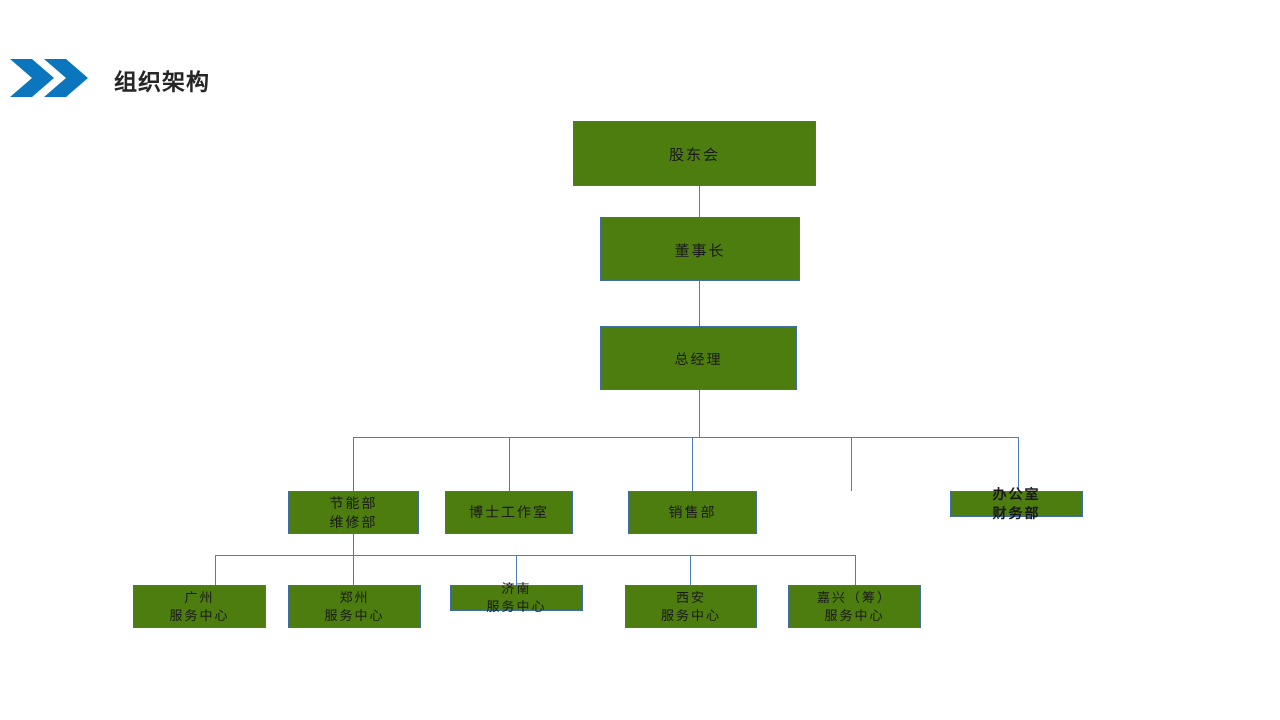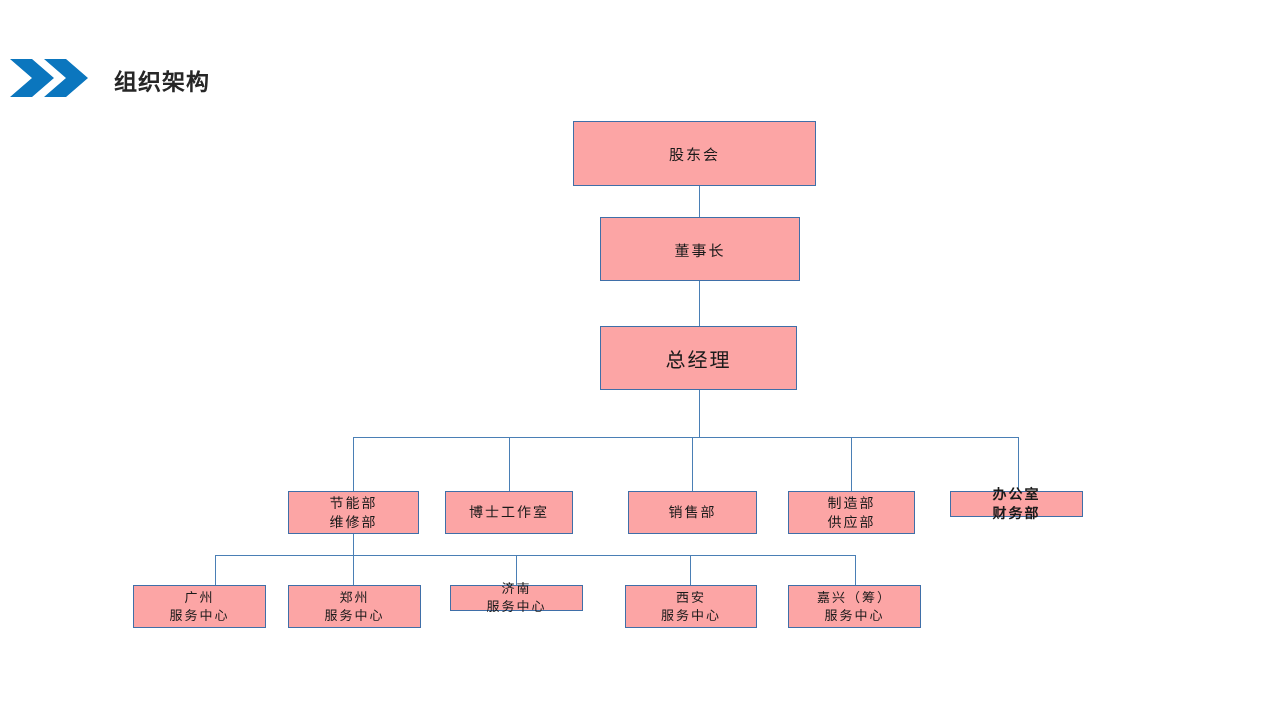--- a/index.html
+++ b/index.html
@@ -58,38 +58,38 @@
     top: 0;
     width: 1280px;
     height: 720px;
   }
 
   
   .node {
     position: absolute;
     box-sizing: border-box;
     border: 1px solid #3f6fa8;
-    background: #fca5a5;
+    background: #4d7c0f;
     display: flex;
     align-items: center;
     justify-content: center;
     text-align: center;
     color: #1a1a1a;
     font-family: "DejaVu Sans", "Liberation Sans", sans-serif;
     z-index: 3;
   }
   .node .node-label {
     display: block;
     white-space: pre-line;
     letter-spacing: 2px;
   }
 
   .node.level-1 { font-size: 15px; }
   .node.level-2 { font-size: 15px; }
-  .node.level-3 { font-size: 20px; }
+  .node.level-3 { font-size: 14px; }
   .node.level-4 { font-size: 14px; line-height: 19px; }
   .node.level-5 { font-size: 13px; line-height: 18px; text-align: center; }
 
   
   .link {
     position: absolute;
     background: #4a7fb5;
     z-index: 1;
   }
   .link.v { width: 1px; }
@@ -156,24 +156,20 @@
     </div>
 
     <div class="node level-4" style="left:445px; top:491px; width:128px; height:43px;">
       <span class="node-label">博士工作室</span>
     </div>
 
     <div class="node level-4" style="left:628px; top:491px; width:129px; height:43px;">
       <span class="node-label">销售部</span>
     </div>
 
-    <div class="node level-4" style="left:788px; top:491px; width:127px; height:43px;">
-      <span class="node-label">制造部
-供应部</span>
-    </div>
 
     <div class="node level-4" style="left:950px; top:491px; width:133px; height:26px;font-weight:bold;">
       <span class="node-label">办公室
 财务部</span>
     </div>
 
     <div class="node level-5" style="left:133px; top:585px; width:133px; height:43px;">
       <span class="node-label">广州
 服务中心</span>
     </div>

